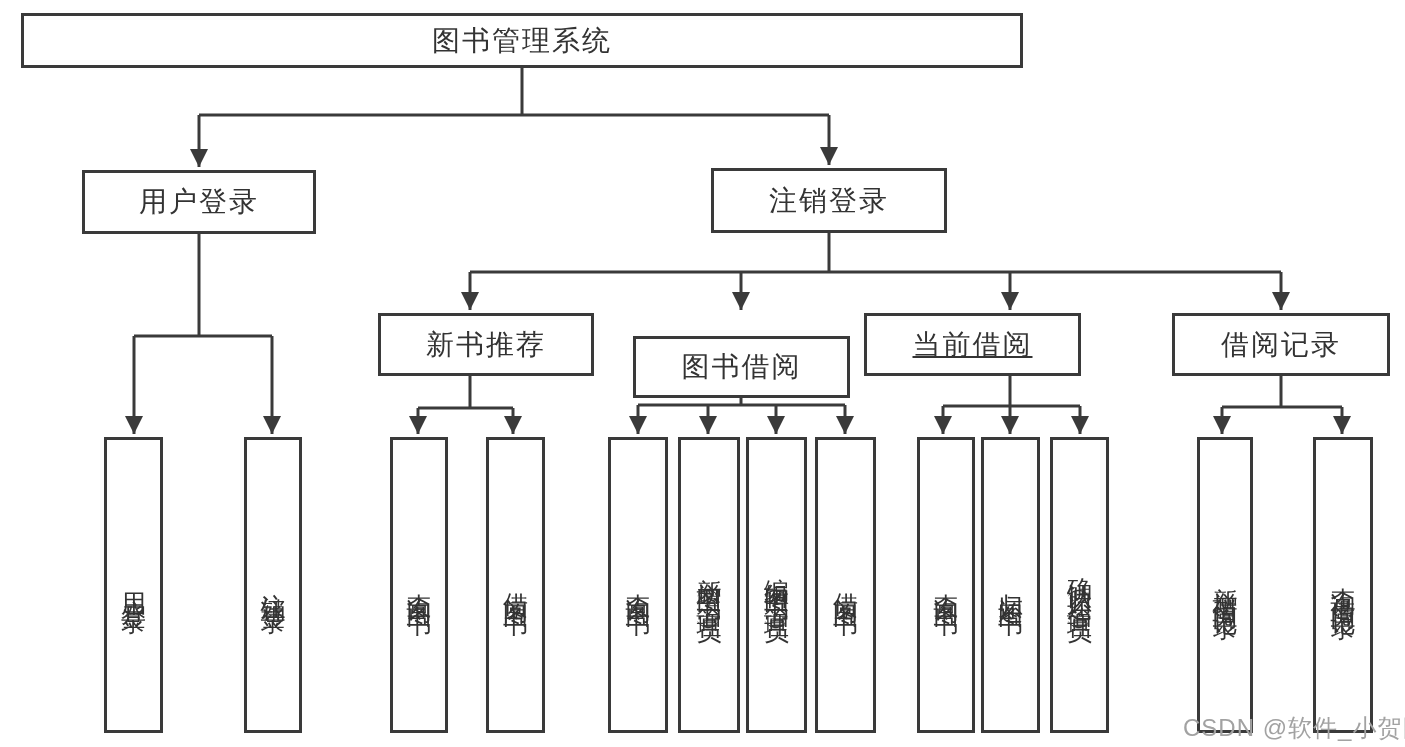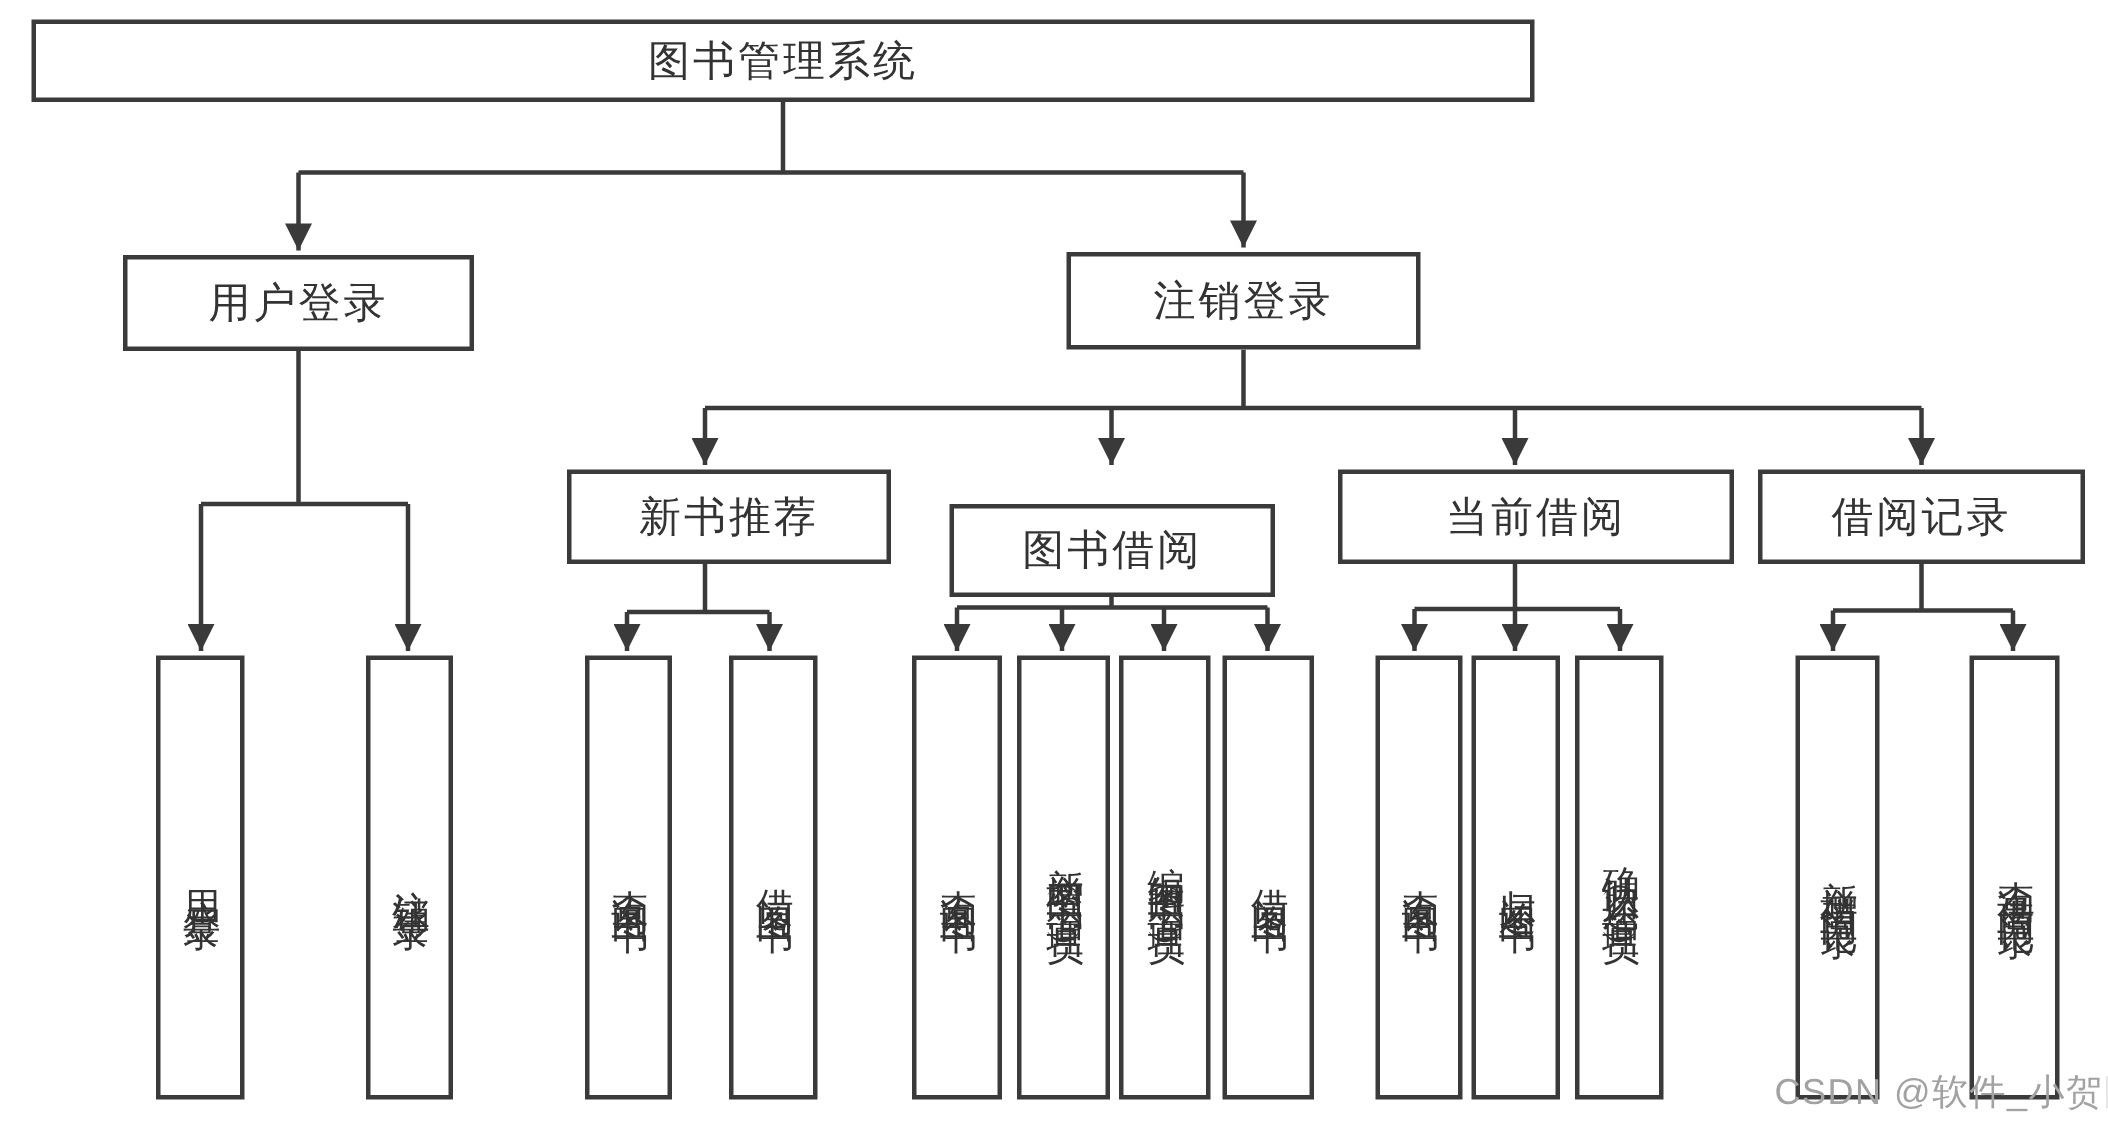--- a/index.html
+++ b/index.html
@@ -96,21 +96,21 @@
     </g>
   </svg>
 
   <div class="box h" style="left:21px; top:13px; width:1002px; height:55px;">图书管理系统</div>
 
   <div class="box h" style="left:82px; top:170px; width:234px; height:64px;">用户登录</div>
   <div class="box h" style="left:711px; top:168px; width:236px; height:65px;">注销登录</div>
 
   <div class="box h" style="left:362px; top:313px; width:216px; height:63px;margin-left:16px;">新书推荐</div>
   <div class="box h" style="left:633px; top:313px; width:217px; height:62px;margin-top:23px;">图书借阅</div>
-  <div class="box h" style="left:892px; top:313px; width:264px; height:63px;">当前借阅</div>
+  <div class="box h" style="left:864px; top:313px; width:217px; height:63px;text-decoration:underline;">当前借阅</div>
   <div class="box h" style="left:1172px; top:313px; width:218px; height:63px;">借阅记录</div>
 
   <div class="box v" style="left:104px; top:437px; width:59px; height:296px;">用户登录</div>
   <div class="box v" style="left:244px; top:437px; width:58px; height:296px;">注销登录</div>
 
   <div class="box v" style="left:390px; top:437px; width:58px; height:296px;">查询图书</div>
   <div class="box v" style="left:486px; top:437px; width:59px; height:296px;">借阅图书</div>
 
   <div class="box v" style="left:608px; top:437px; width:60px; height:296px;">查询图书</div>
   <div class="box v" style="left:678px; top:437px; width:62px; height:296px;">新增图书（管理员）</div>

